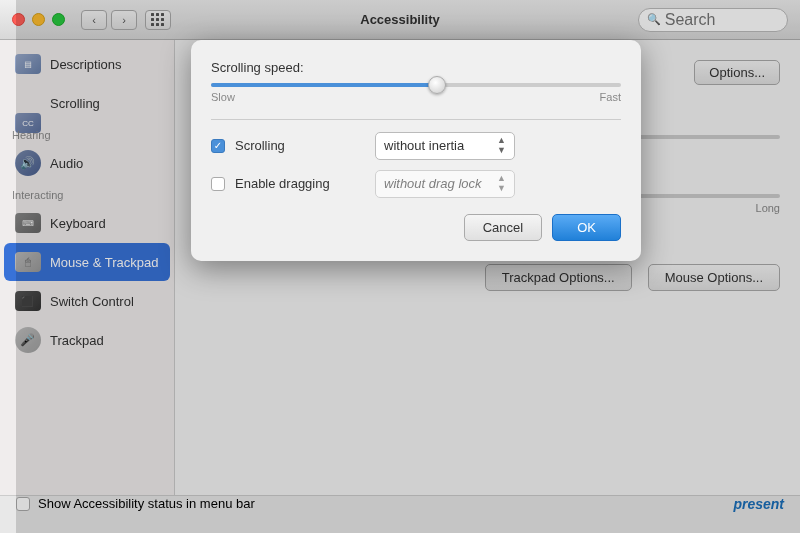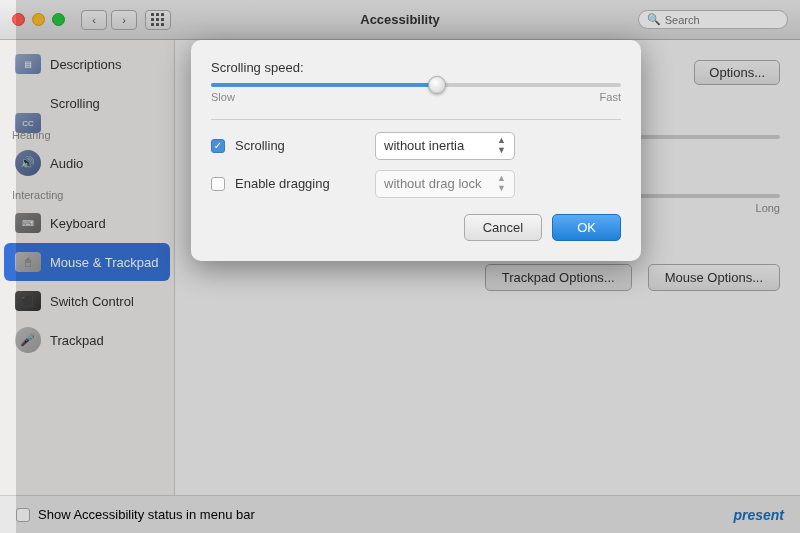--- a/index.html
+++ b/index.html
@@ -98,21 +98,21 @@
       width: 150px;
     }
     .search-icon-glyph {
       color: #999;
       font-size: 11px;
       margin-right: 4px;
     }
     .search-input {
       border: none;
       outline: none;
-      font-size: 11px;
+      font-size: 16px;
       color: #333;
       width: 100%;
       background: transparent;
     }
 
     
     .main-layout {
       display: flex;
       height: calc(533px - 40px - 38px);
     }
@@ -291,21 +291,21 @@
       font-size: 13px;
       color: #333;
     }
 
     
     .statusbar {
       height: 38px;
       background: #e8e8e8;
       border-top: 1px solid #ccc;
       display: flex;
-      align-items: center;
+      align-items: flex-start;
       padding: 0 16px;
       justify-content: space-between;
     }
     .status-checkbox-row {
       display: flex;
       align-items: center;
       gap: 8px;
     }
     .iboysoft-logo {
       font-size: 14px;
@@ -598,21 +598,21 @@
       <span class="modal-row-label">Scrolling</span>
       <div class="modal-select">
         <span>without inertia</span>
         <span class="modal-select-arrows">▲<br>▼</span>
       </div>
     </div>
 
     <div class="modal-row">
       <div class="checkbox"></div>
       <span class="modal-row-label">Enable dragging</span>
-      <div class="modal-select" style="opacity:0.6;">
+      <div class="modal-select" style="opacity:0.6;font-style:italic;">
         <span>without drag lock</span>
         <span class="modal-select-arrows">▲<br>▼</span>
       </div>
     </div>
 
     <div class="modal-buttons">
       <button class="btn-cancel">Cancel</button>
       <button class="btn-ok">OK</button>
     </div>
   </div>

